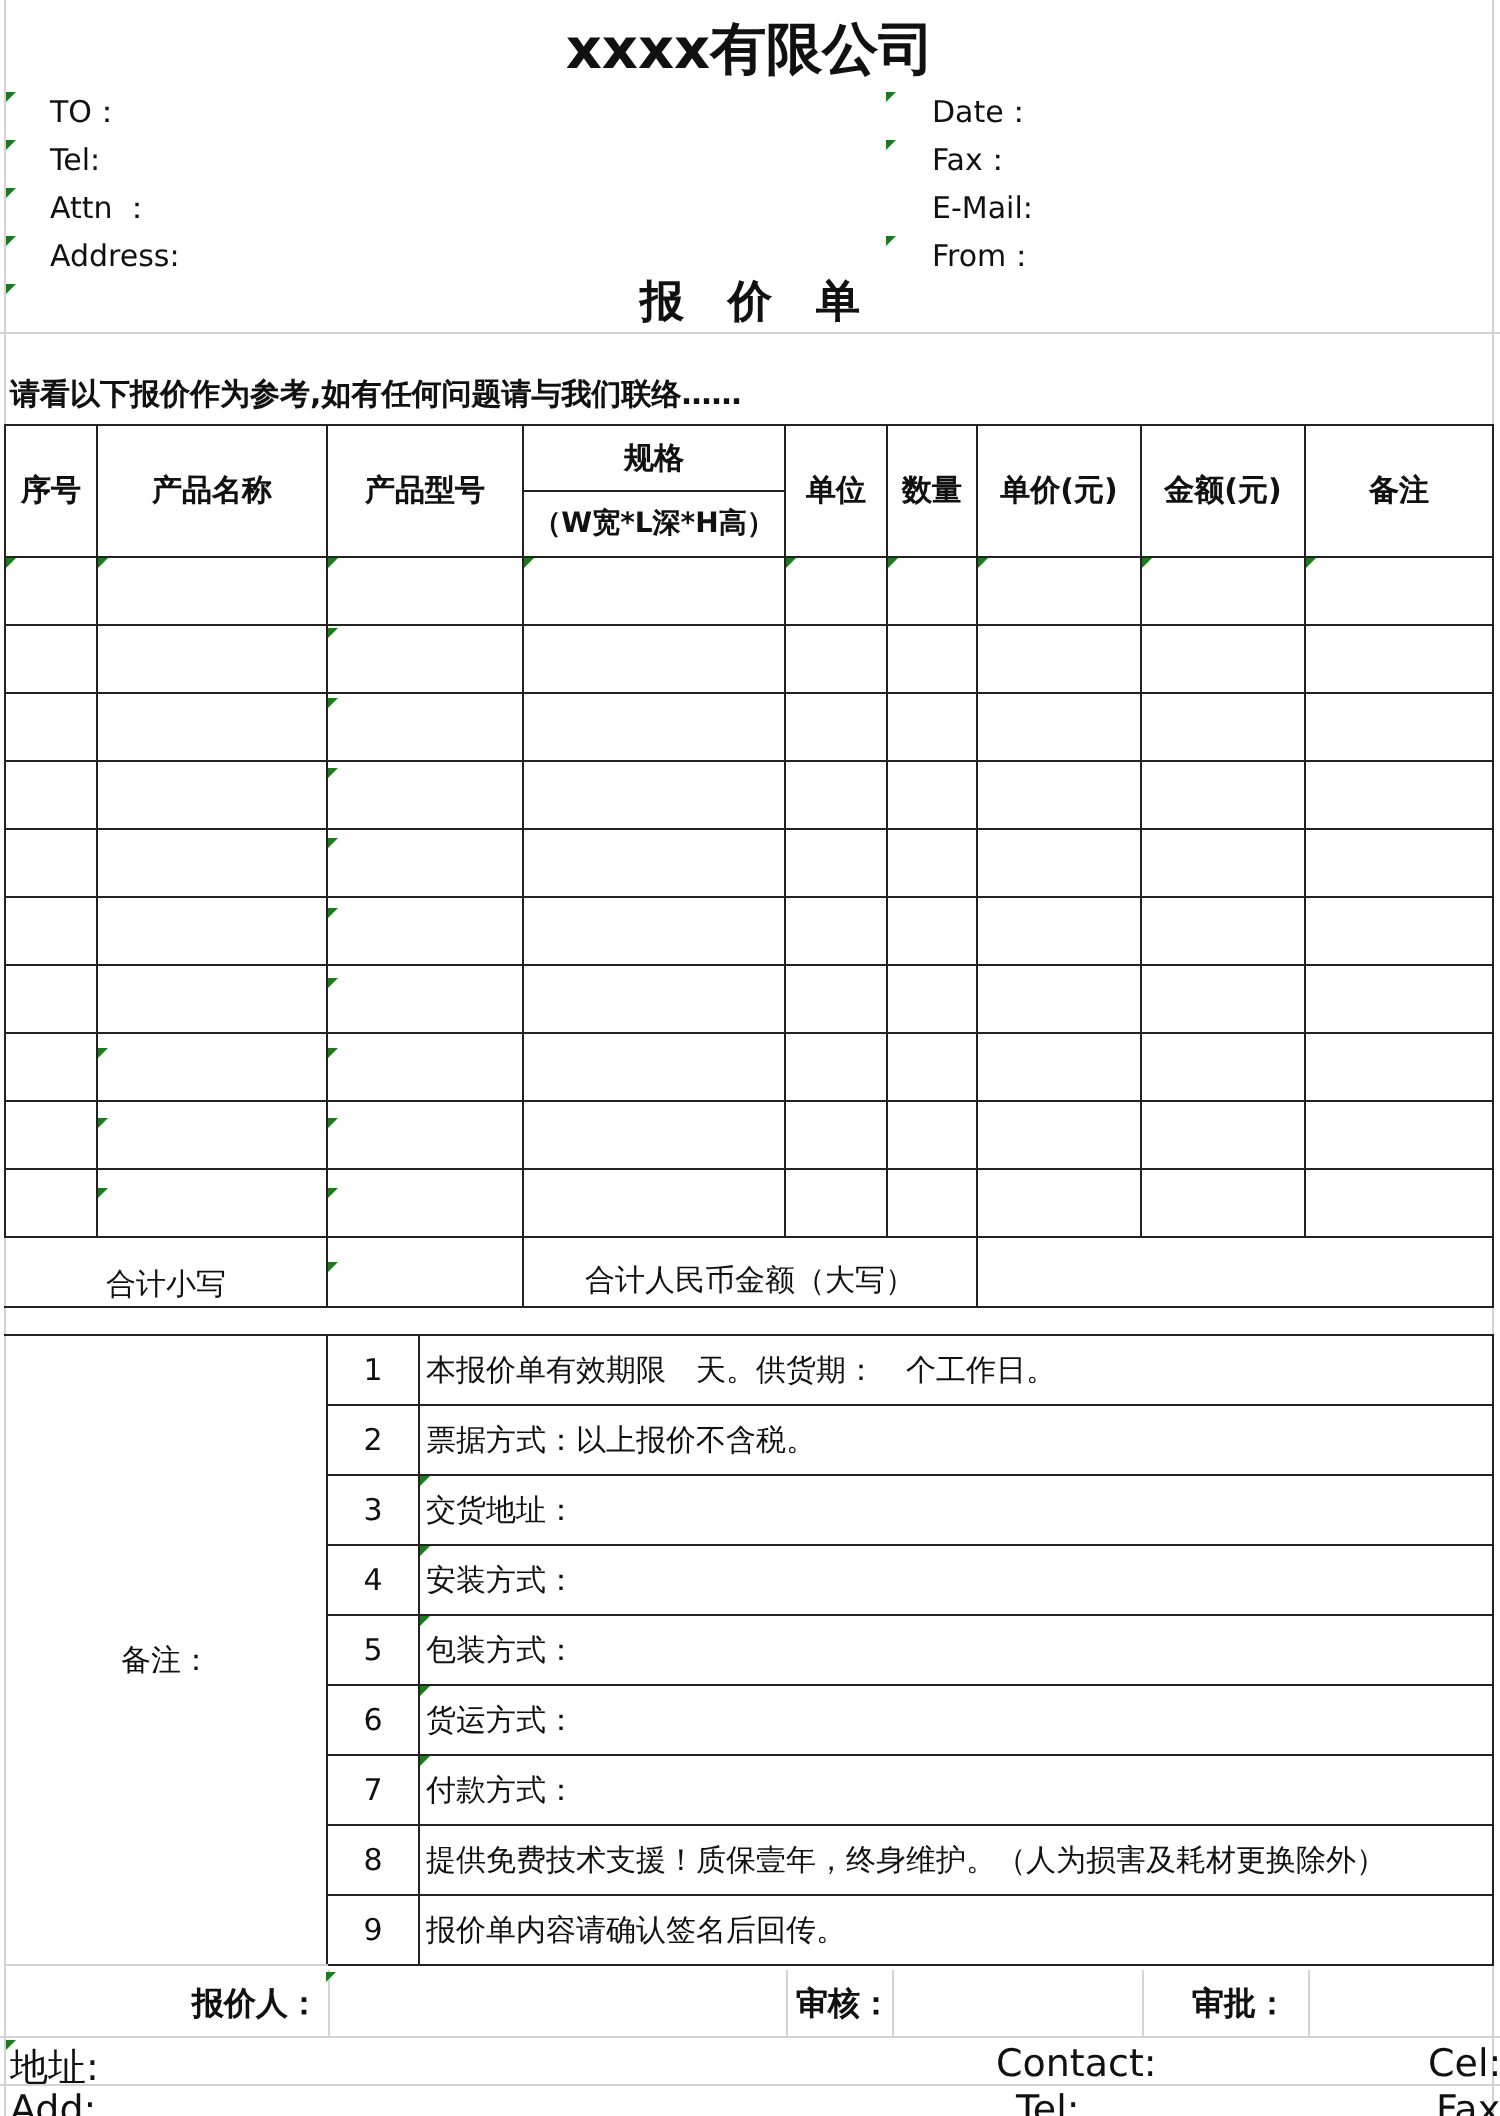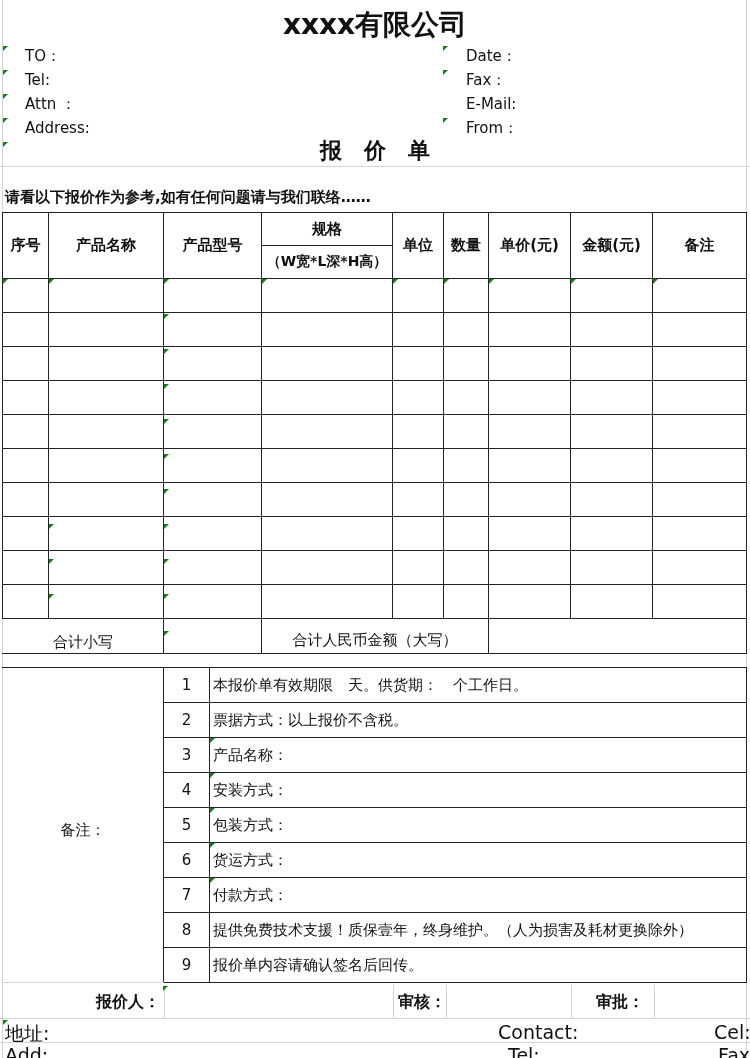--- a/index.html
+++ b/index.html
@@ -242,21 +242,21 @@
     <td rowspan="9" style="border-left-color:#d4d4d4; border-bottom-color:#d4d4d4; padding-top:10px;margin-left:28px;">备注：</td>
     <td class="note-num">1</td>
     <td class="note-text">本报价单有效期限　天。供货期：　个工作日。</td>
   </tr>
   <tr style="height:35px;">
     <td class="note-num">2</td>
     <td class="note-text">票据方式：以上报价不含税。</td>
   </tr>
   <tr style="height:35px;">
     <td class="note-num">3</td>
-    <td class="note-text">产品名称：</td>
+    <td class="note-text">交货地址：</td>
   </tr>
   <tr style="height:35px;">
     <td class="note-num">4</td>
     <td class="note-text">安装方式：</td>
   </tr>
   <tr style="height:35px;">
     <td class="note-num">5</td>
     <td class="note-text">包装方式：</td>
   </tr>
   <tr style="height:35px;">

